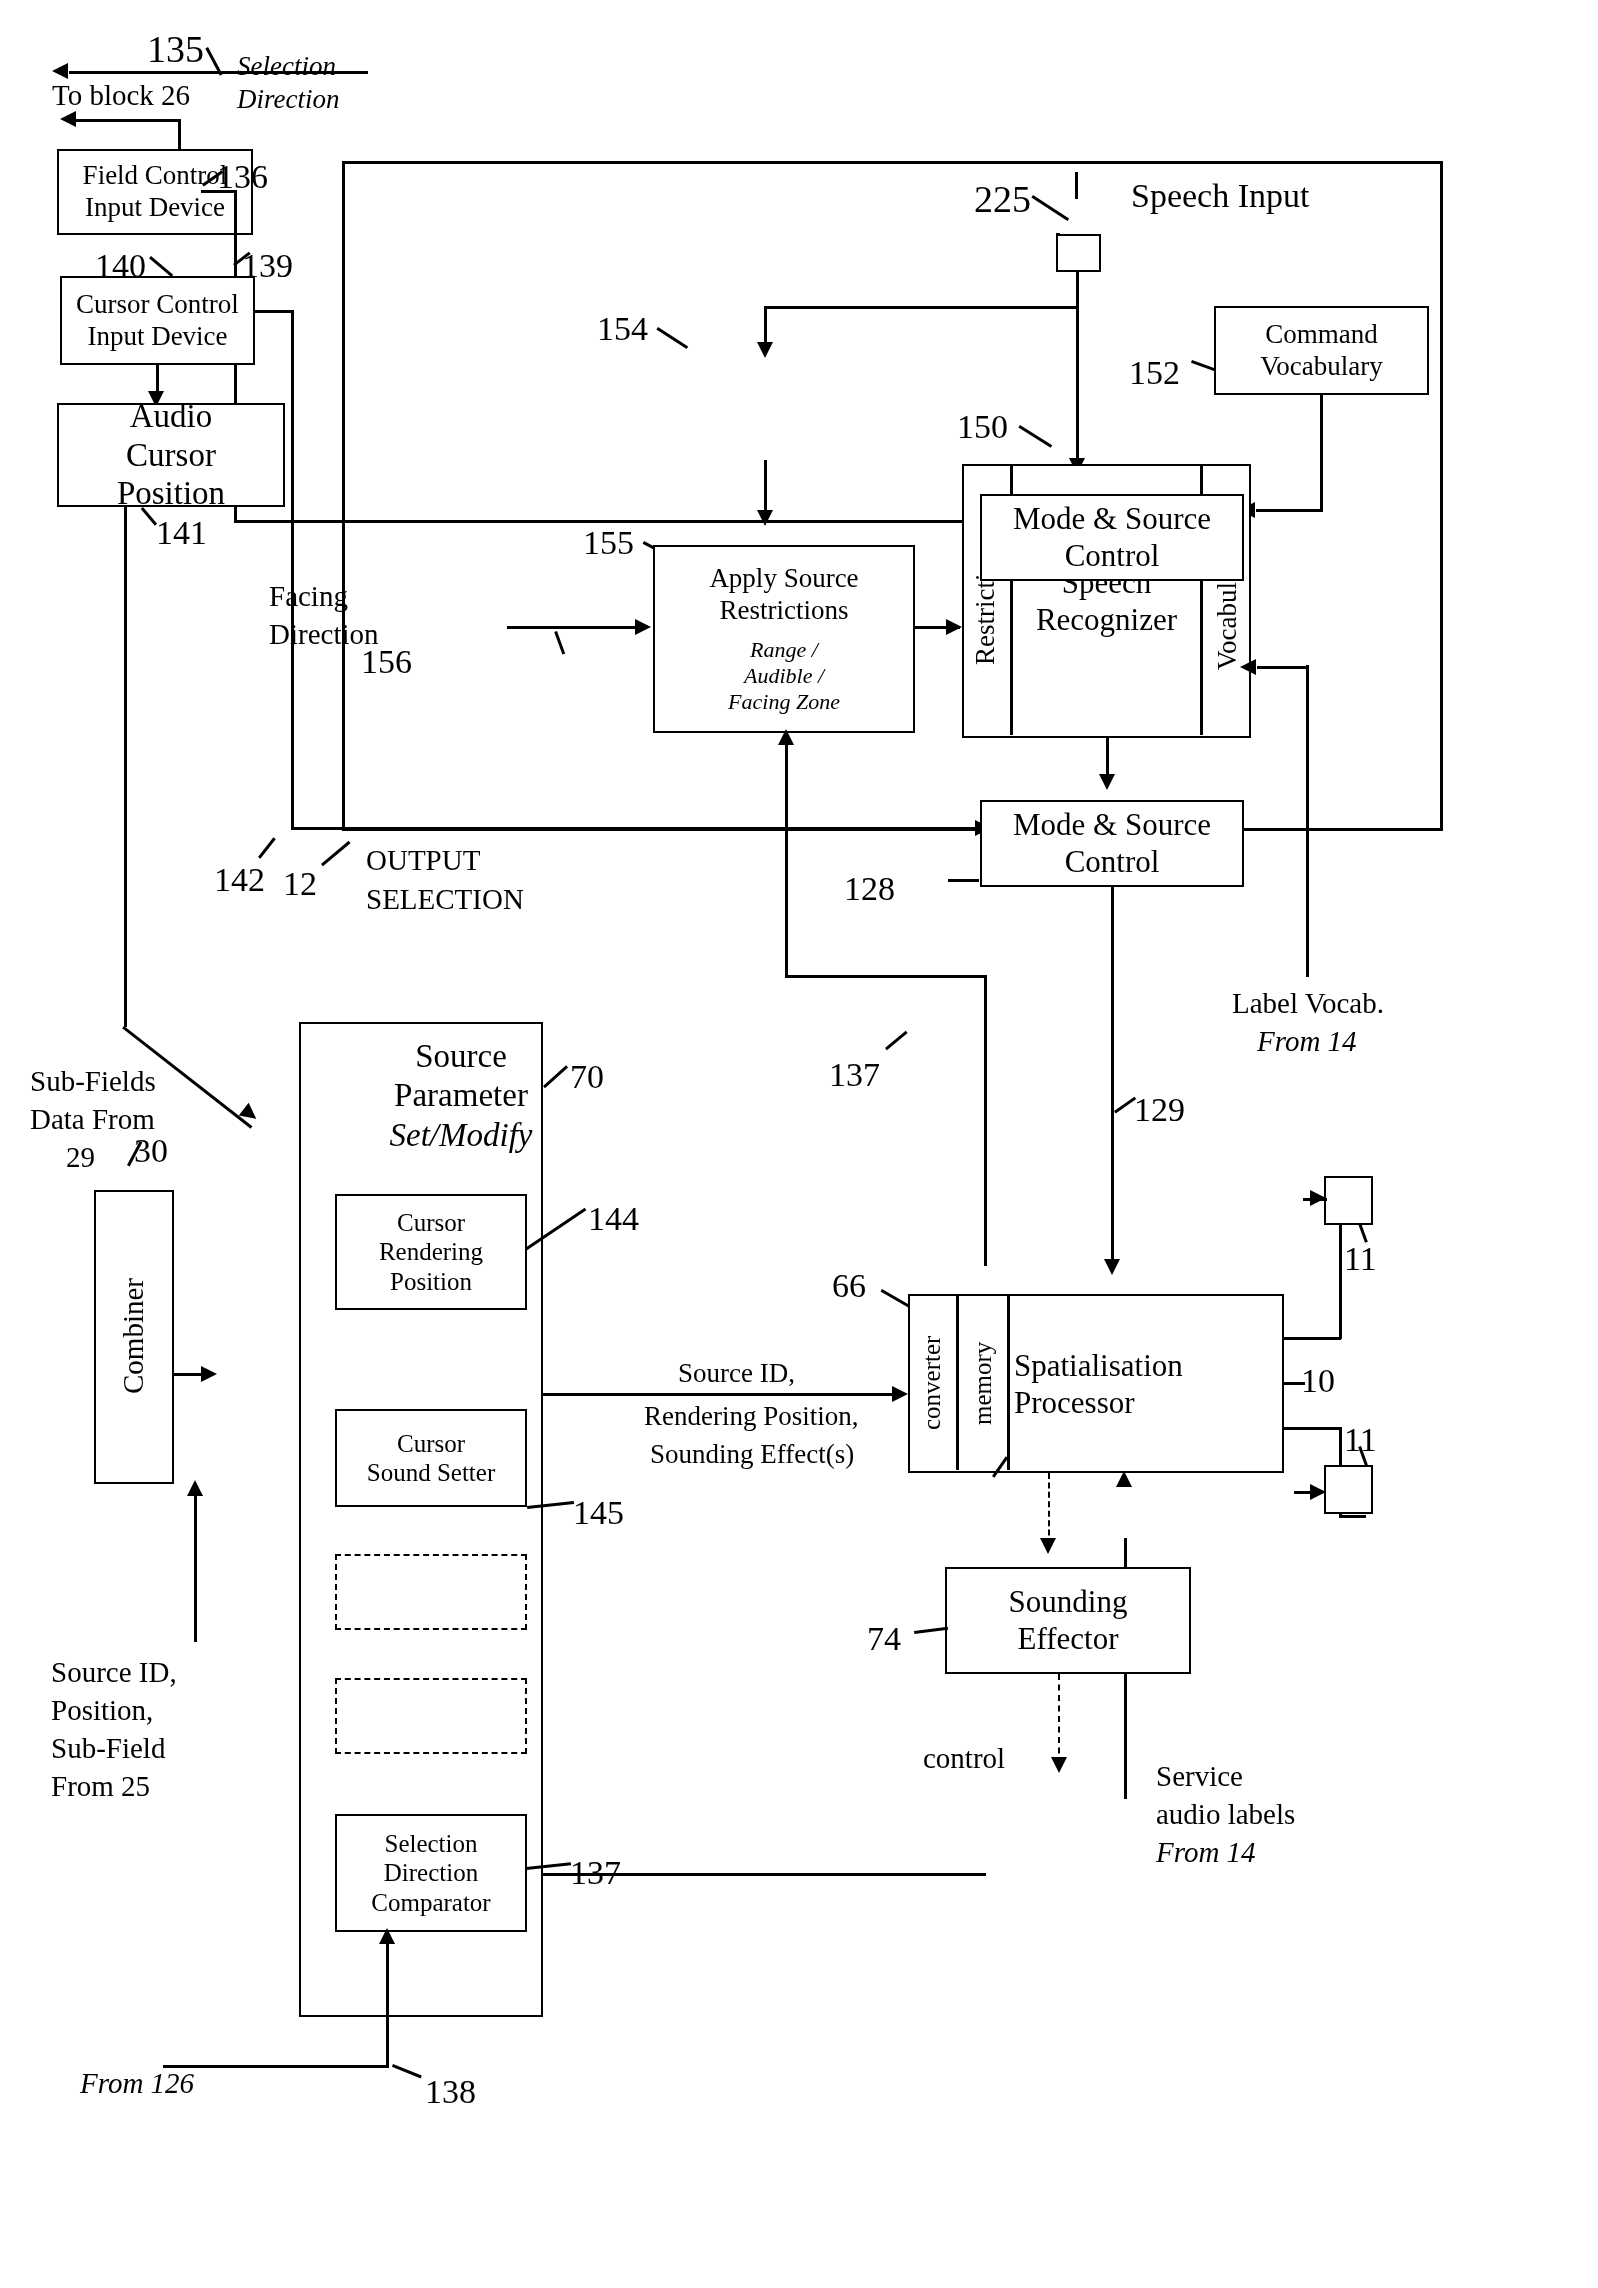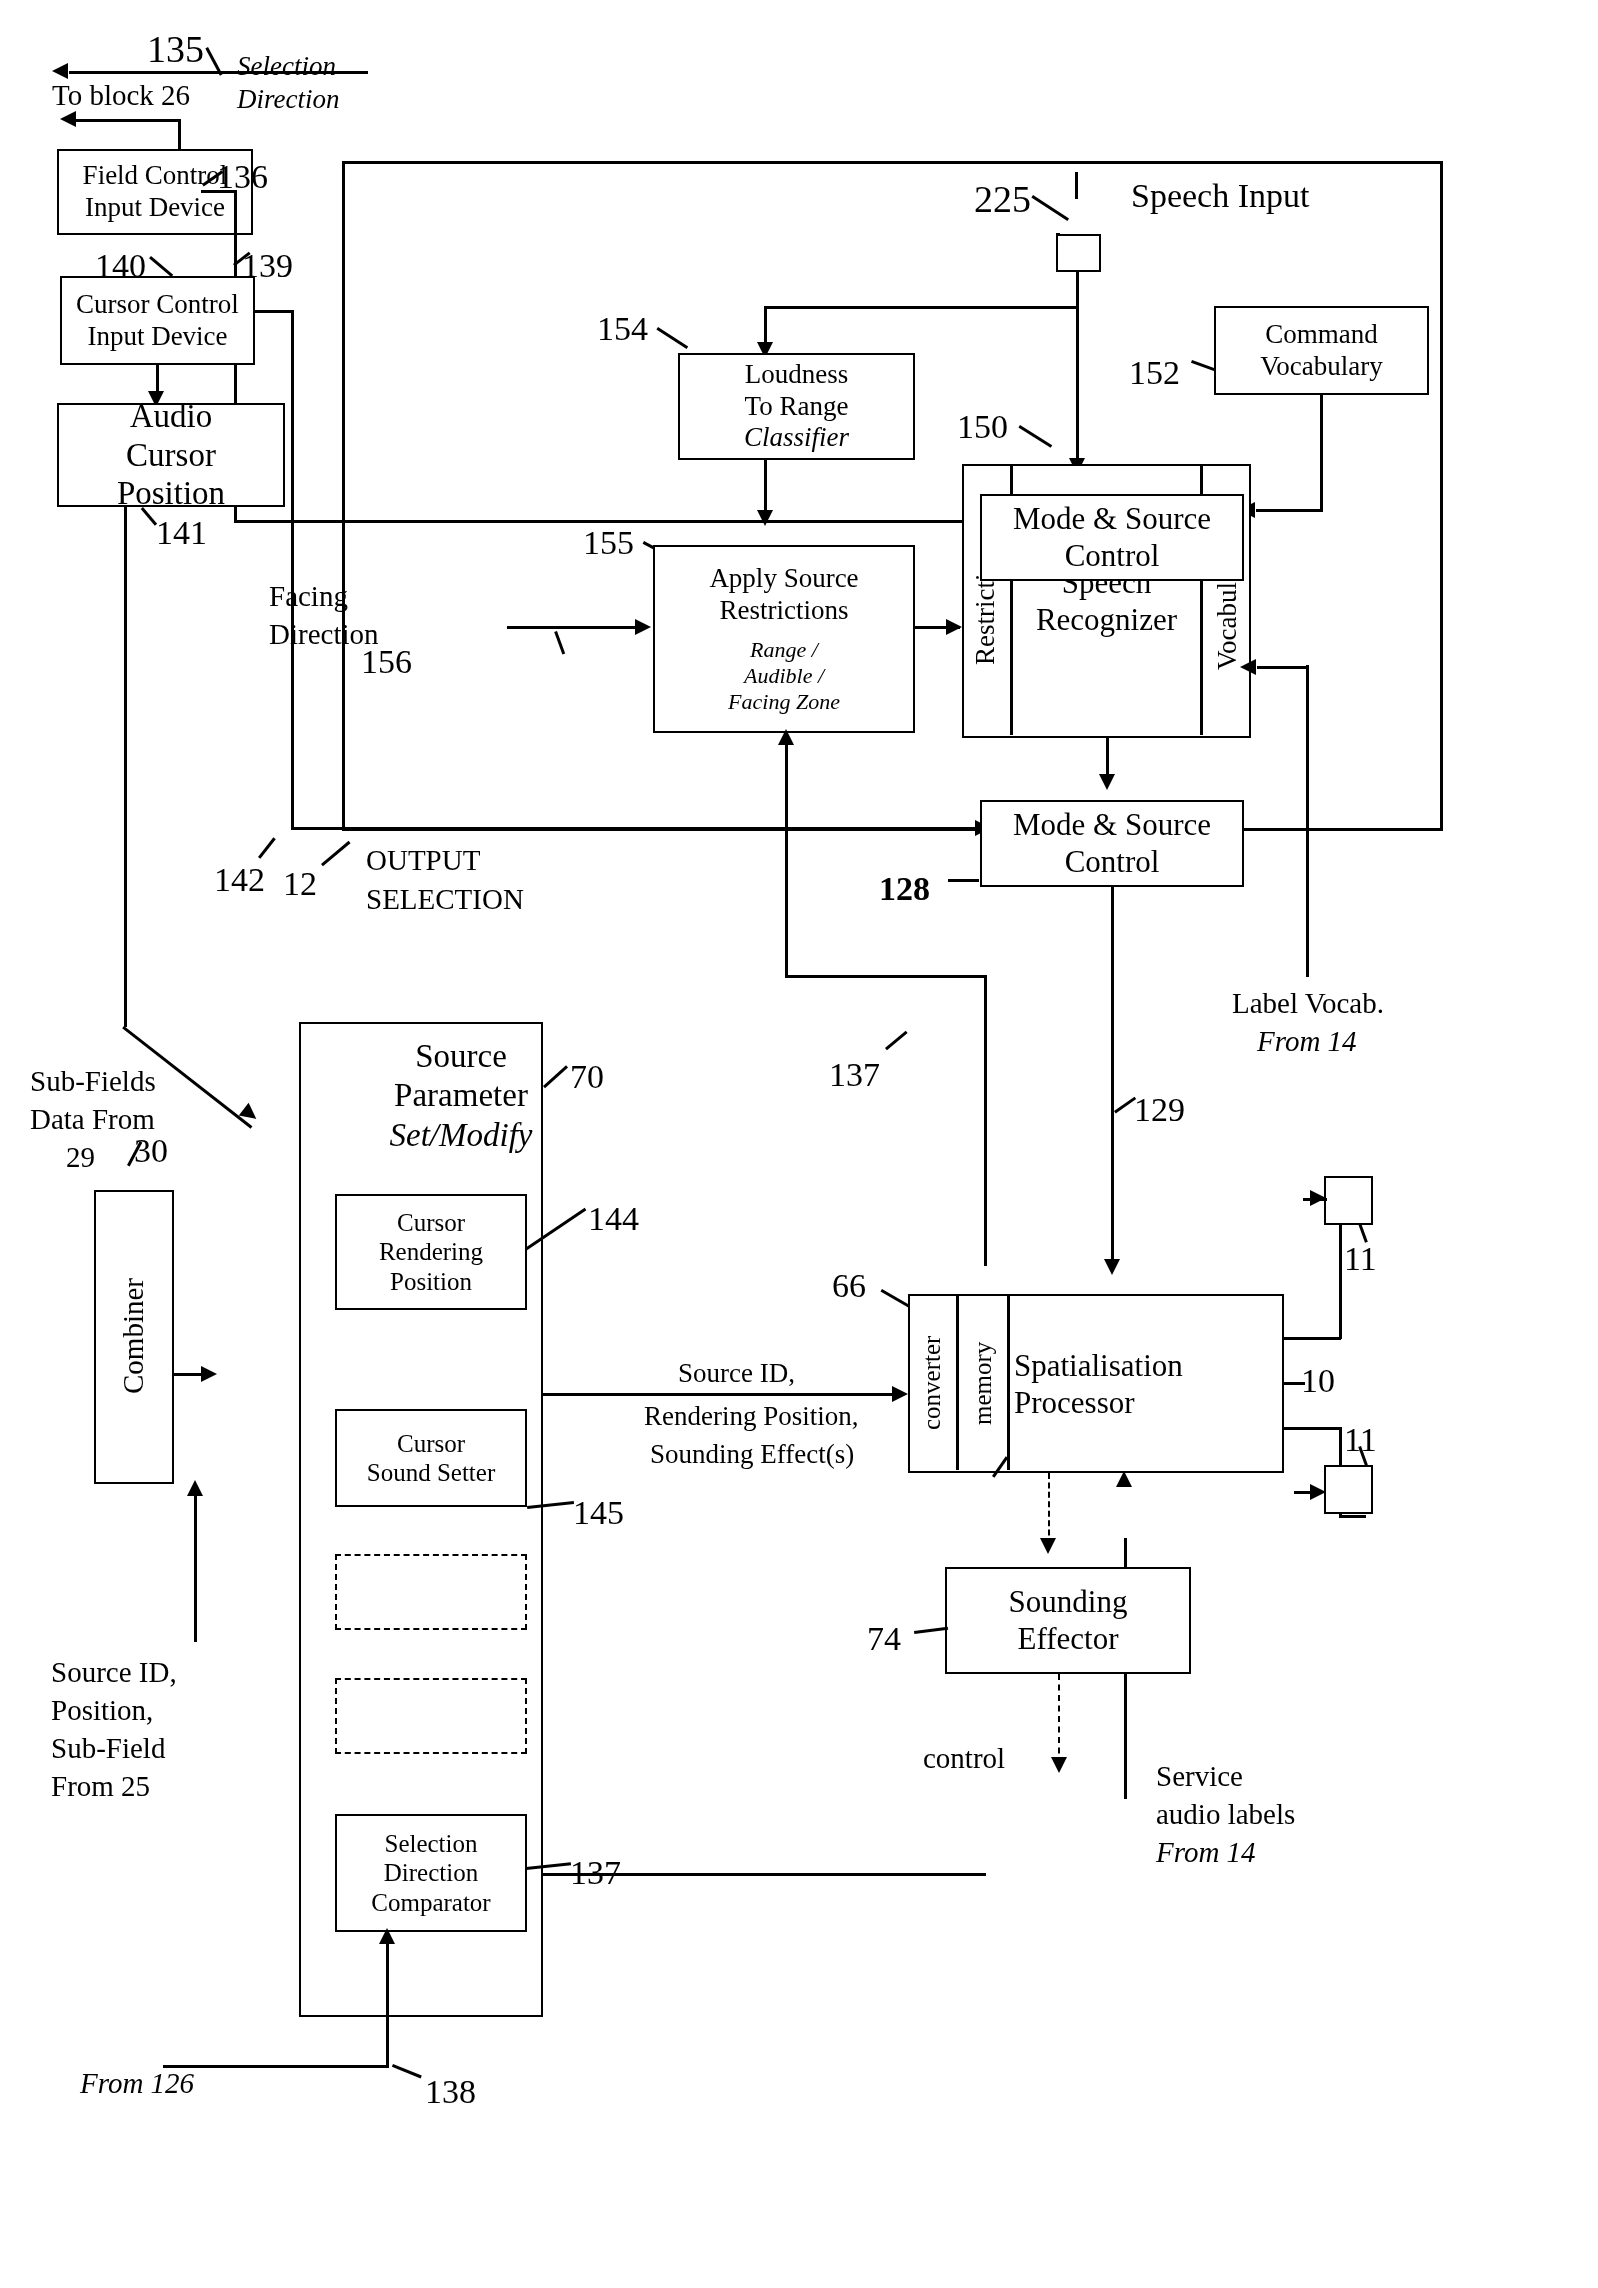--- a/index.html
+++ b/index.html
@@ -137,25 +137,20 @@
   <div class="line v" style="left:1076px;top:272px;height:193px;"></div>
   <div class="arrow ar-d" style="left:1069px;top:458px;"></div>
 
   <div class="line h" style="left:764px;top:306px;width:313px;"></div>
   <div class="line v" style="left:764px;top:306px;height:43px;"></div>
   <div class="arrow ar-d" style="left:757px;top:342px;"></div>
 
   <div class="lbl f38" style="left:597px;top:309px;">154</div>
   <div class="leader" style="left:658px;top:327px;width:36px;transform:rotate(33deg);"></div>
 
-  <div class="box f30" style="left:678px;top:353px;width:237px;height:107px;">
-    <div>Loudness</div>
-    <div>To Range</div>
-    <div class="ital">Classifier</div>
-  </div>
 
   <div class="line v" style="left:764px;top:460px;height:58px;"></div>
   <div class="arrow ar-d" style="left:757px;top:510px;"></div>
 
   <div class="box f30" style="left:1214px;top:306px;width:215px;height:89px;">
     <div>Command</div>
     <div>Vocabulary</div>
   </div>
   <div class="lbl f38" style="left:1129px;top:353px;">152</div>
   <div class="leader" style="left:1192px;top:360px;width:25px;transform:rotate(20deg);"></div>
@@ -198,21 +193,21 @@
   <div class="leader" style="left:557px;top:631px;width:23.5px;transform:rotate(70deg);"></div>
   <div class="leader" style="left:418px;top:659px;width:0;"></div>
 
   <div class="line h" style="left:915px;top:626px;width:45px;"></div>
   <div class="arrow ar-r" style="left:946px;top:619px;"></div>
 
   <div class="box f34" style="left:980px;top:494px;width:264px;height:87px;">
     <div>Mode &amp; Source</div>
     <div>Control</div>
   </div>
-  <div class="lbl f38" style="left:879px;top:869px;font-weight:bold;">128</div>
+  <div class="lbl f38" style="left:844px;top:869px;">128</div>
   <div class="leader" style="left:948px;top:879px;width:31px;"></div>
 
   <div class="box f34" style="left:980px;top:800px;width:264px;height:87px;">
     <div>Mode &amp; Source</div>
     <div>Control</div>
   </div>
 
   <div class="line v" style="left:1106px;top:738px;height:42px;"></div>
   <div class="arrow ar-d" style="left:1099px;top:774px;"></div>
 

